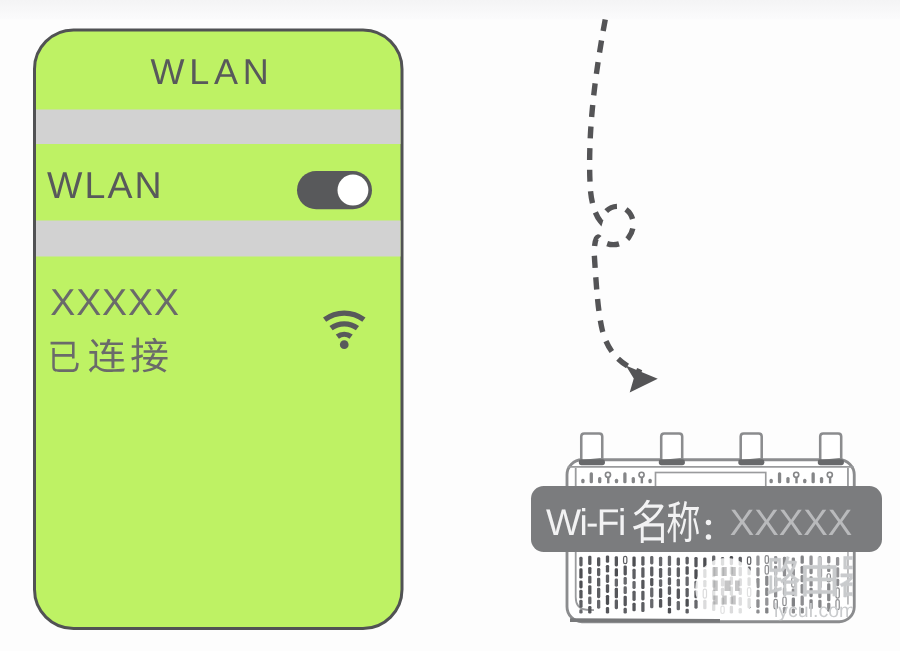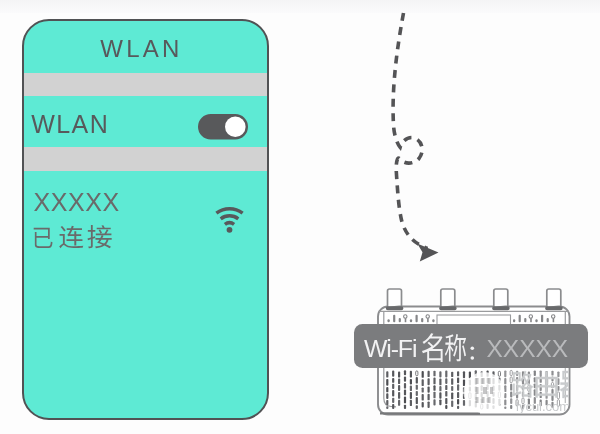--- a/index.html
+++ b/index.html
@@ -1,17 +1,17 @@
 <!DOCTYPE html>
 <html><head><meta charset="utf-8">
 <style>
 html,body{margin:0;padding:0;}
 body{width:600px;height:434px;background:#fdfdfd;font-family:"Liberation Sans",sans-serif;position:relative;overflow:hidden;}
 .abs{position:absolute;}
-#phone{left:21.5px;top:18.5px;width:243.5px;height:397px;border:2.5px solid #515254;border-radius:27px;background:#5eead4;}
+#phone{left:21.5px;top:18.5px;width:243.5px;height:397px;border:2.5px solid #515254;border-radius:27px;background:#bef264;}
 #ptitle{left:76.8px;top:14px;font-size:24px;color:#58595b;letter-spacing:3.2px;}
 .bar{left:0px;width:243.5px;background:#d2d2d2;}
 #bar1{top:52px;height:23px;}
 #bar2{top:126px;height:24px;}
 #wlanrow{left:7.8px;top:89.4px;font-size:25px;color:#58595b;letter-spacing:1.4px;}
 #xxxxx{left:10px;top:167.9px;font-size:25px;color:#6a6a6a;letter-spacing:0.6px;}
 </style></head>
 <body>
 <div class="abs" style="left:0;top:0;width:600px;height:13px;background:linear-gradient(#f4f4f5,#fbfbfc);"></div>
 <div class="abs" id="phone">

